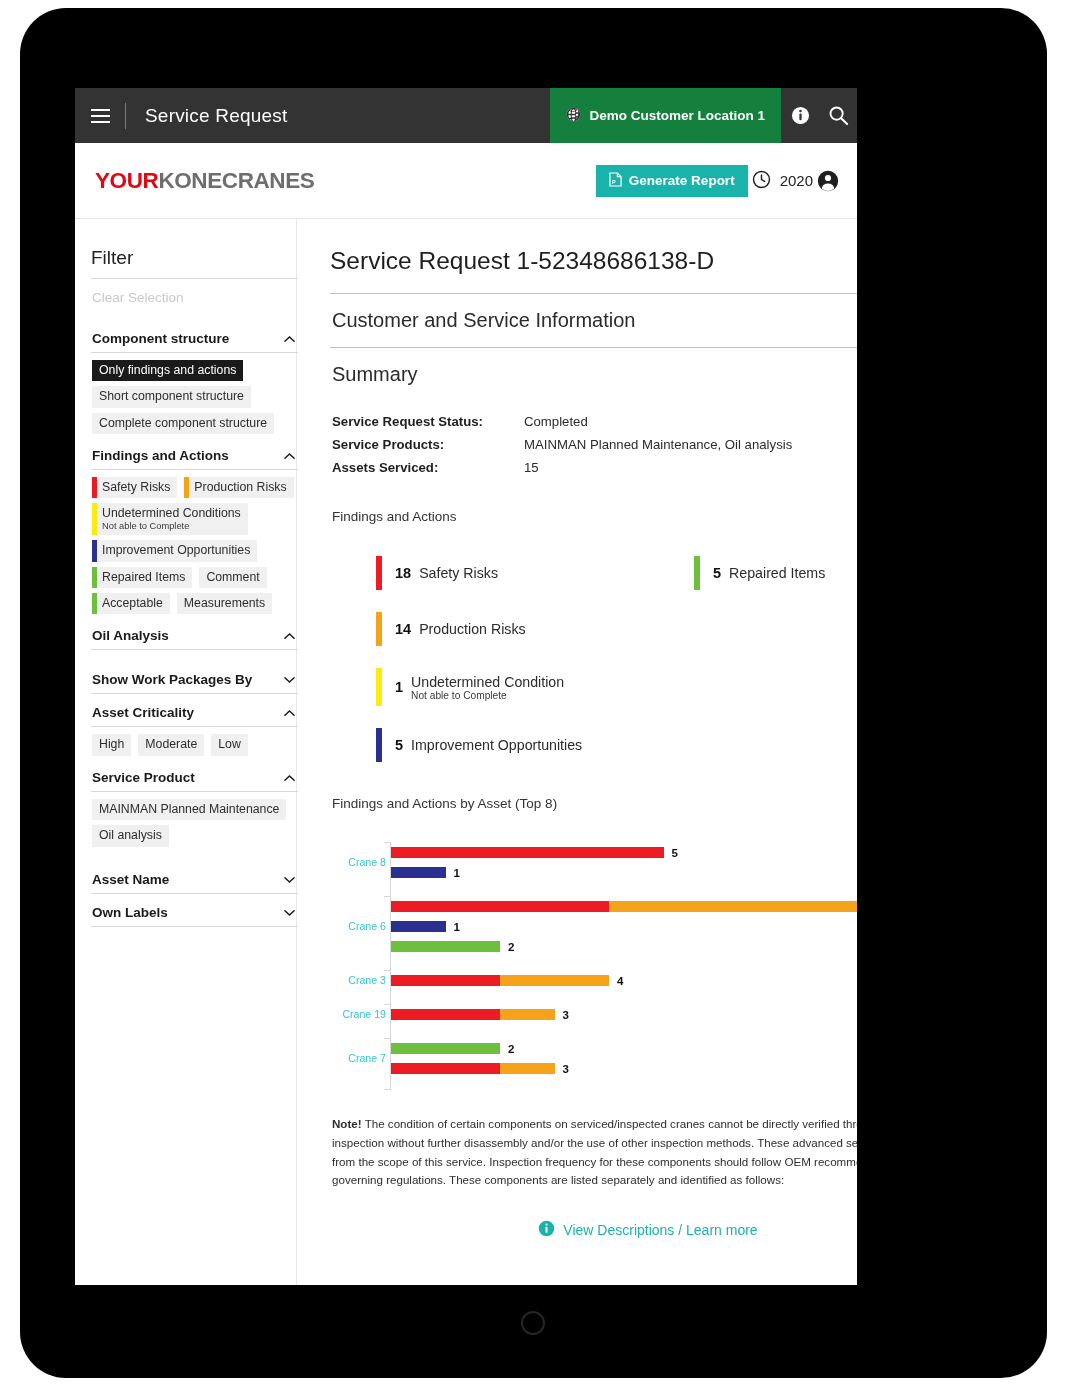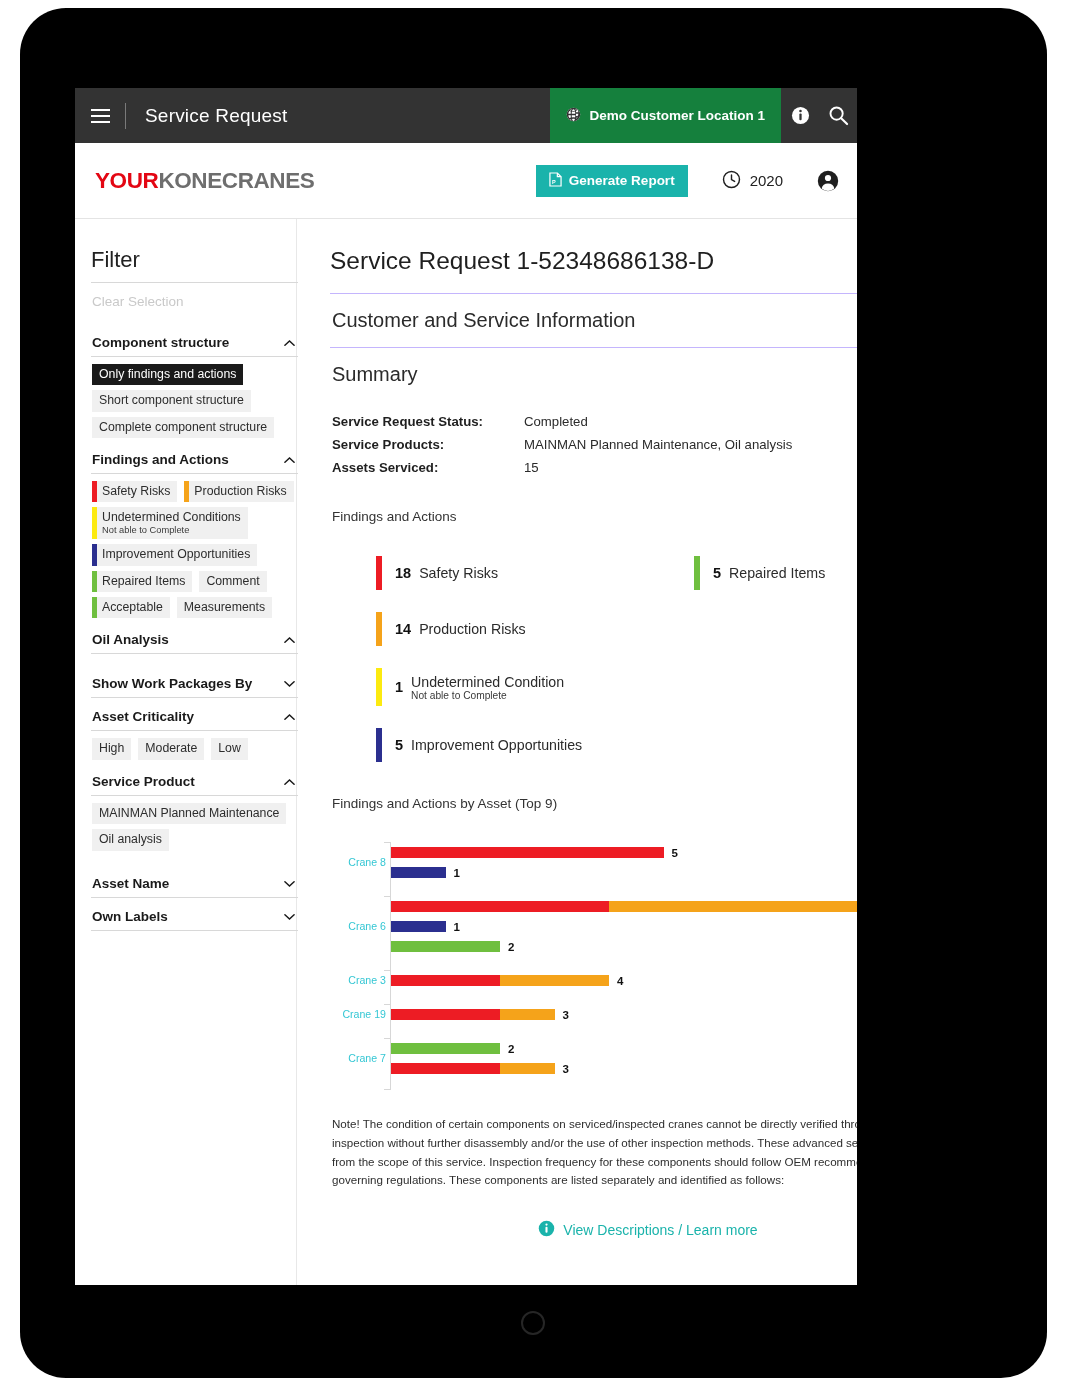--- a/index.html
+++ b/index.html
@@ -60,40 +60,40 @@
 
   
   #brandbar {
     height: 75px; background:#fff;
     display:flex; align-items:center; padding: 0 18px 0 20px;
     border-bottom: none;
   }
   #logo { font-size: 22.5px; font-weight: bold; letter-spacing:-.4px; }
   #logo .your { color:#e30613; }
   #logo .kone { color:#6e6e6e; }
-  #brand-right { margin-left:auto; display:flex; align-items:center; gap:34px; }
+  #brand-right { margin-left:auto; display:flex; align-items:center; gap:4px; }
   #generate-report-btn {
     background:#1ab3ab; color:#fff; border:none;
     height:32px; padding: 0 13px;
     font-family:"Liberation Sans", sans-serif;
     font-size:13.5px; font-weight:bold;
     display:flex; align-items:center; gap:7px; cursor:pointer;
   }
   #year-chip { display:flex; align-items:center; gap:9px; font-size:15px; color:#222; cursor:pointer; }
   #avatar-btn { cursor:pointer; display:flex; align-items:center; }
 
   
   #body-area { display:flex; height: 1067px; border-top:1px solid #e4e4e4; }
 
   
   #sidebar {
     width: 222px; padding: 28px 0 0 16px;
     background:#fff; border-right:1px solid #e8e8e8;
   }
-  #filter-title { font-size:22px; color:#222; padding-bottom:9px; }
+  #filter-title { font-size:19px; color:#222; padding-bottom:9px; }
   .side-rule { height:1px; background:#d8d8d8; width:207px; }
   #clear-selection {
     font-size:13.5px; color:#c9c9c9; padding:11px 0 15px 1px; cursor:pointer;
   }
   .sec-head {
     display:flex; align-items:center; width:207px;
     font-size:13.5px; font-weight:bold; color:#1a1a1a;
     padding: 11px 0 6px 1px; cursor:pointer;
   }
   .sec-head .caret { margin-left:auto; margin-right:3px; }
@@ -156,21 +156,21 @@
   .crane-label-wrap { position:absolute; left:0; width:56px; }
   .bar-row { position:absolute; left:61px; height:11px; display:flex; align-items:center; }
   .bar-seg { height:11px; }
   .bar-val { font-size:11.5px; font-weight:bold; color:#111; margin-left:8px; }
 
   
   #note-block {
     font-size:11.6px; line-height:1.62; color:#2e2e2e;
     padding: 12px 0 0 2px; width: 636px;
   }
-  #note-block b { font-weight:normal; }
+  #note-block b { font-weight:bold; }
   #legend-undet { display:flex; align-items:center; padding: 28px 0 0 36px; }
   #legend-undet .fa-bar { height:30px; }
   #legend-undet .fa-label { font-size:13.2px; }
   #learn-more-row { display:flex; justify-content:center; padding: 30px 0 26px 0; }
   #learn-more {
     display:flex; align-items:center; gap:8px;
     color:#1ab3ab; font-size:14px; cursor:pointer;
   }
 </style>
 </head>
@@ -468,21 +468,21 @@
         </div>
         <div>
           <div class="fa-item">
             <span class="fa-bar" style="background:#6fbf3f"></span>
             <span class="fa-num">5</span>
             <span class="fa-label">Repaired Items</span>
           </div>
         </div>
       </div>
 
-      <div id="chart-title">Findings and Actions by Asset (Top 9)</div>
+      <div id="chart-title">Findings and Actions by Asset (Top 8)</div>
 
       <div id="chart" style="height: 260px;">
         <div id="chart-axis" style="height: 246px;"></div>
         <div id="chart-plot">
             <div class="bar-row" style="top: 4px;">
               <div class="bar-seg" style="width: 272.5px; background: rgb(237, 28, 36);"></div>
               <span class="bar-val">5</span>
             </div>
             <div class="bar-row" style="top: 24px;">
               <div class="bar-seg" style="width: 54.5px; background: rgb(43, 47, 143);"></div>

